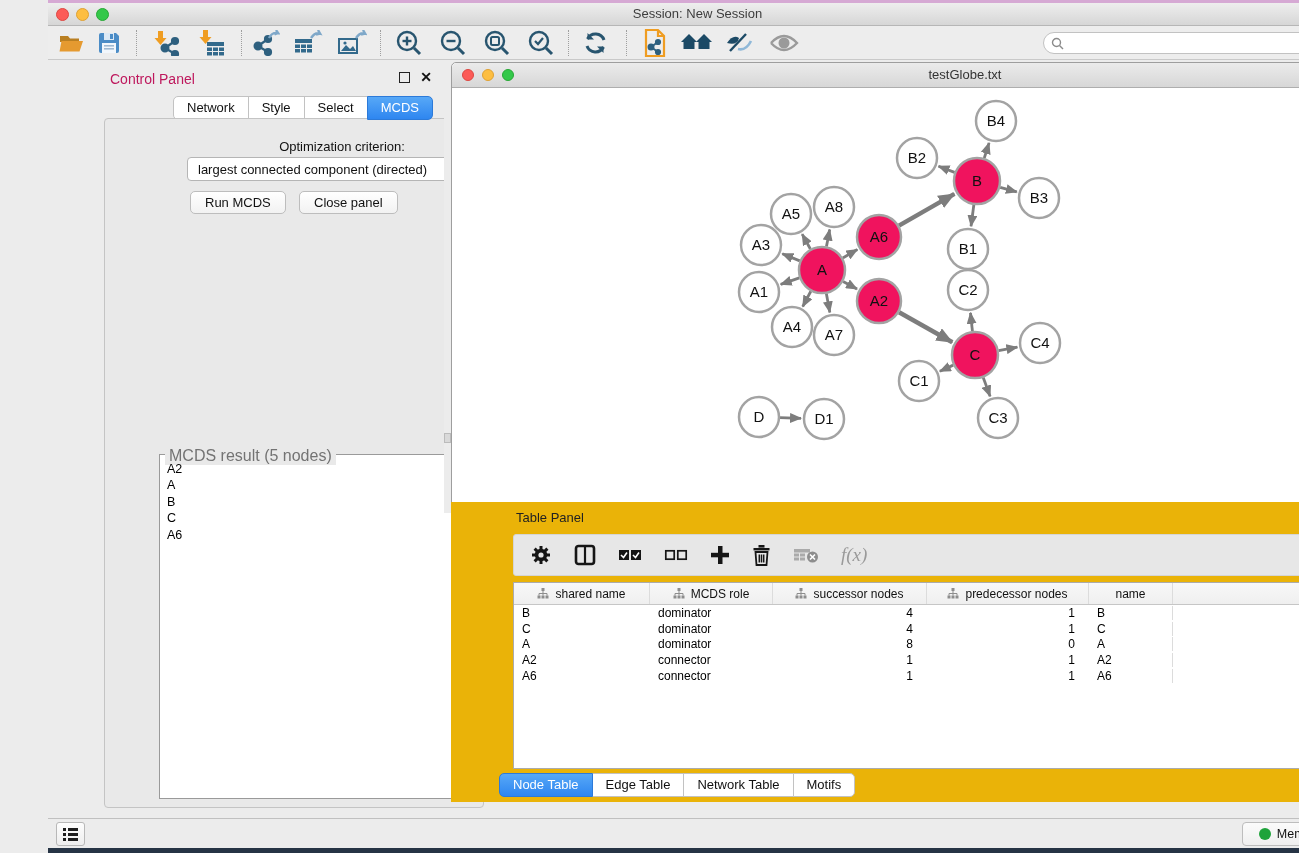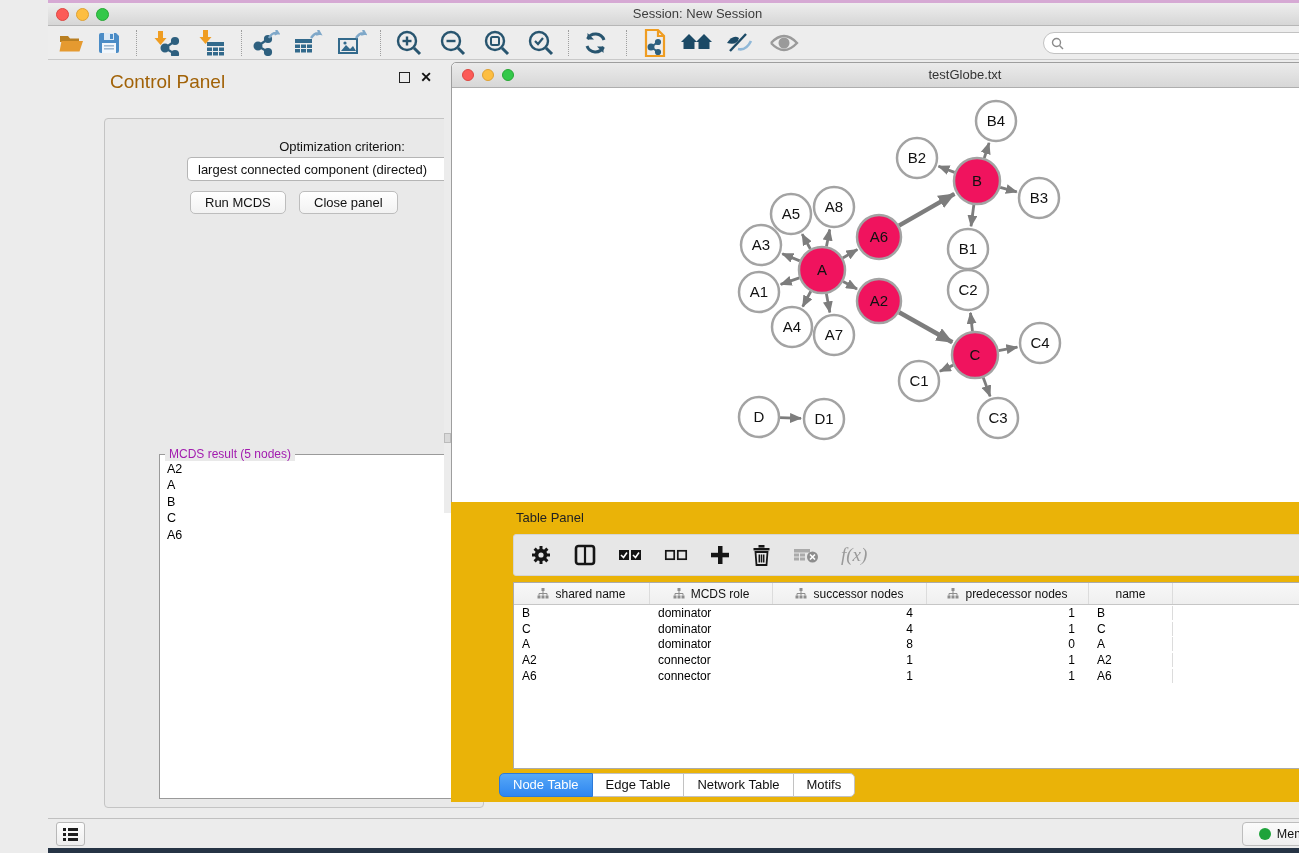--- a/index.html
+++ b/index.html
@@ -19,42 +19,42 @@
 
   
   #toolbar { left:0; top:26px; width:1299px; height:34px; background:#ededed; border-bottom:1px solid #c9c9c9; }
   .tbi { position:absolute; top:2px; width:34px; height:30px; display:flex; align-items:center; justify-content:center; cursor:pointer; }
   .tbsep { position:absolute; top:4px; height:26px; border-left:1px dotted #9f9f9f; width:0; }
   #toolbar-search { position:absolute; right:10px; top:6px; width:294px; height:22px; background:#fff; border:1px solid #c2c2c2; border-radius:11px; display:flex; align-items:center; padding-left:7px; }
   #toolbar-search input { border:none; outline:none; flex:1; font-size:12px; background:transparent; padding-left:4px; font-family:"Liberation Sans",sans-serif; }
 
   
   #control-panel { left:0; top:60px; width:396px; height:758px; background:#ececec; }
-  #cp-title { left:14px; top:11px; font-size:19px; color:#a16207; }
+  #cp-title { left:14px; top:11px; font-size:14px; color:#be185d; }
   .panel-winbtns { position:absolute; right:12px; top:12px; display:flex; gap:10px; align-items:center; }
   .float-btn { width:11px; height:11px; border:1.5px solid #222; display:inline-block; background:transparent; }
   .close-btn { font-size:14px; font-weight:bold; color:#111; line-height:11px; }
   .segtabs { display:inline-flex; }
   .segtab { background:#fff; border:1px solid #c2c2c2; margin-left:-1px; padding:3px 13px 4px; font-size:13px; color:#111; cursor:pointer; position:relative; }
   .segtab:first-child { border-radius:5px 0 0 5px; margin-left:0; }
   .segtab:last-child { border-radius:0 5px 5px 0; }
   .segtab.sel { background:linear-gradient(#57a8f7,#2e86f0); border-color:#2c7ad9; color:#fff; z-index:2; }
   #cp-tabs { left:77px; top:36px; }
   #cp-body { left:8px; top:58px; width:380px; height:690px; background:#e9e9e9; border:1px solid #c4c4c4; border-radius:4px; }
   #opt-label { top:20px; width:100%; text-align:center; font-size:13px; color:#111; }
   #criterion-select { left:34px; top:38px; width:314px; height:24px; background:#fff; border:1px solid #b5b5b5; border-radius:4px; display:flex; align-items:center; cursor:pointer; }
   #criterion-select .val { flex:1; padding-left:10px; font-size:13px; color:#111; white-space:nowrap; }
   #criterion-select .stepper { width:19px; height:22px; border-radius:3px; background:linear-gradient(#72b6f9,#3181ee); margin-right:1px; display:flex; flex-direction:column; align-items:center; justify-content:center; gap:2px; }
   .chev-up { width:0; height:0; border-left:4px solid transparent; border-right:4px solid transparent; border-bottom:5px solid #fff; }
   .chev-dn { width:0; height:0; border-left:4px solid transparent; border-right:4px solid transparent; border-top:5px solid #fff; }
   .push-btn { position:absolute; top:72px; height:23px; background:linear-gradient(#ffffff,#f2f2f2); border:1px solid #bdbdbd; border-radius:5px; font-size:13px; color:#111; padding:0 14px; font-family:"Liberation Sans",sans-serif; cursor:pointer; }
   #run-btn { left:85px; }
   #close-panel-btn { left:194px; }
   #result-box { left:6px; top:335px; width:368px; height:345px; border:1px solid #9a9a9a; background:#fff; }
-  #result-legend { position:absolute; top:-8px; left:5px; background:#e9e9e9; padding:0 4px; font-size:12px; color:#a21caf; }
+  #result-legend { position:absolute; top:-8px; left:5px; background:#e9e9e9; padding:0 4px; font-size:16px; color:#737373; }
   #result-list { position:absolute; left:1px; top:2px; bottom:1px; right:15px; padding:4px 0 0 6px; font-size:12.5px; line-height:16.4px; color:#000; overflow:hidden; }
   #result-scroll { position:absolute; top:1px; bottom:1px; right:1px; width:14px; background:#fbfbfb; border-left:1px solid #e2e2e2; }
 
   
   #vsplit { left:396px; top:60px; width:7px; height:453px; background:#ececec; }
   #vsplit .handle { position:absolute; left:0; top:373px; width:7px; height:10px; background:#d9d9d9; border:1px solid #bbb; }
   #hsplit { left:403px; top:513px; width:896px; height:5px; background:#ececec; border-top:1px solid #9c9c9c; }
   #hsplit .handle { position:absolute; left:442px; top:-1px; width:12px; height:6px; background:#d9d9d9; border:1px solid #bbb; }
 
   
@@ -267,20 +267,26 @@
       </svg>
     <input type="text" placeholder="" style="">
   </div>
 </div>
 
 <div class="abs" id="control-panel">
   <div class="abs" id="cp-title">Control Panel</div>
   <div class="panel-winbtns">
     <span class="float-btn"></span>
     <span class="close-btn">✕</span>
+  </div>
+  <div class="abs segtabs" id="cp-tabs">
+    <span class="segtab">Network</span>
+    <span class="segtab">Style</span>
+    <span class="segtab">Select</span>
+    <span class="segtab sel">MCDS</span>
   </div>
   <div class="abs" id="cp-body">
     <div class="abs" id="criterion-select">
       <span class="val">largest connected component (directed)</span>
       <span class="stepper">
           <span class="chev-up"></span>
           <span class="chev-dn"></span>
         </span>
     </div>
     <div class="abs" id="opt-label">Optimization criterion:</div>

